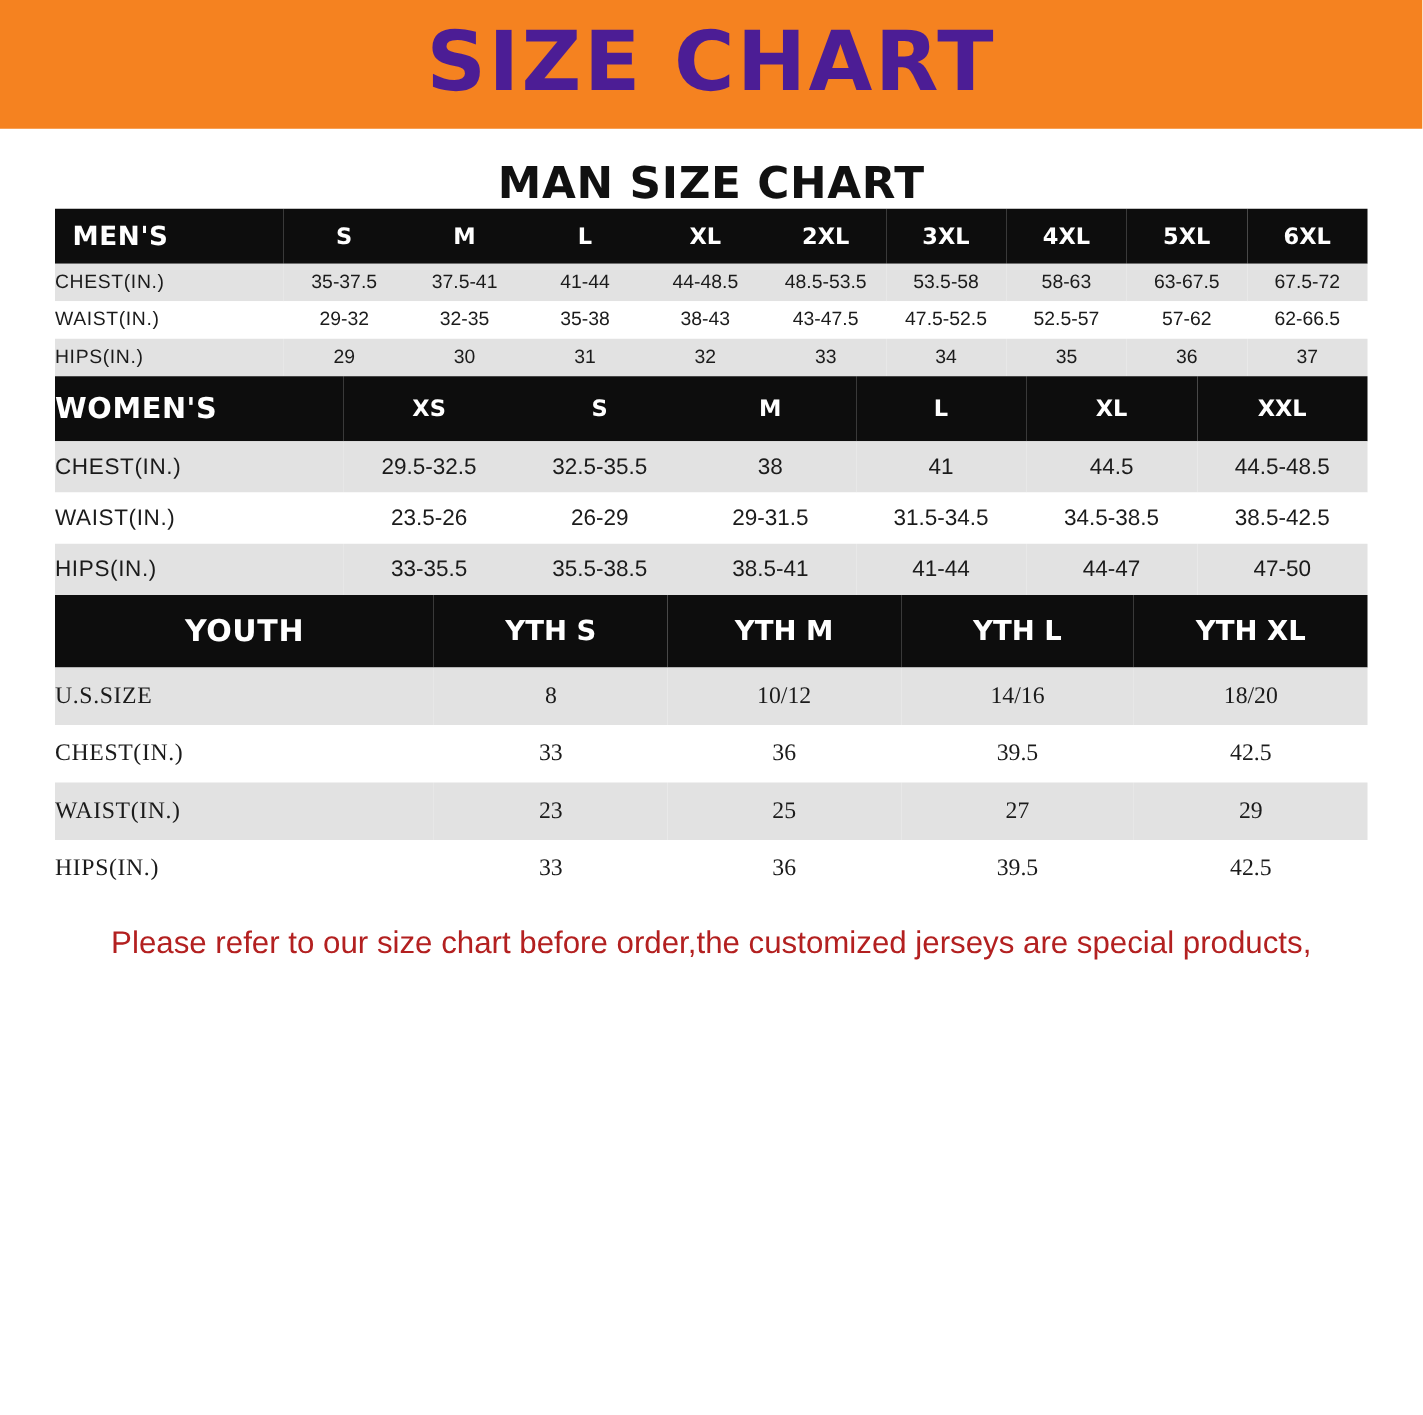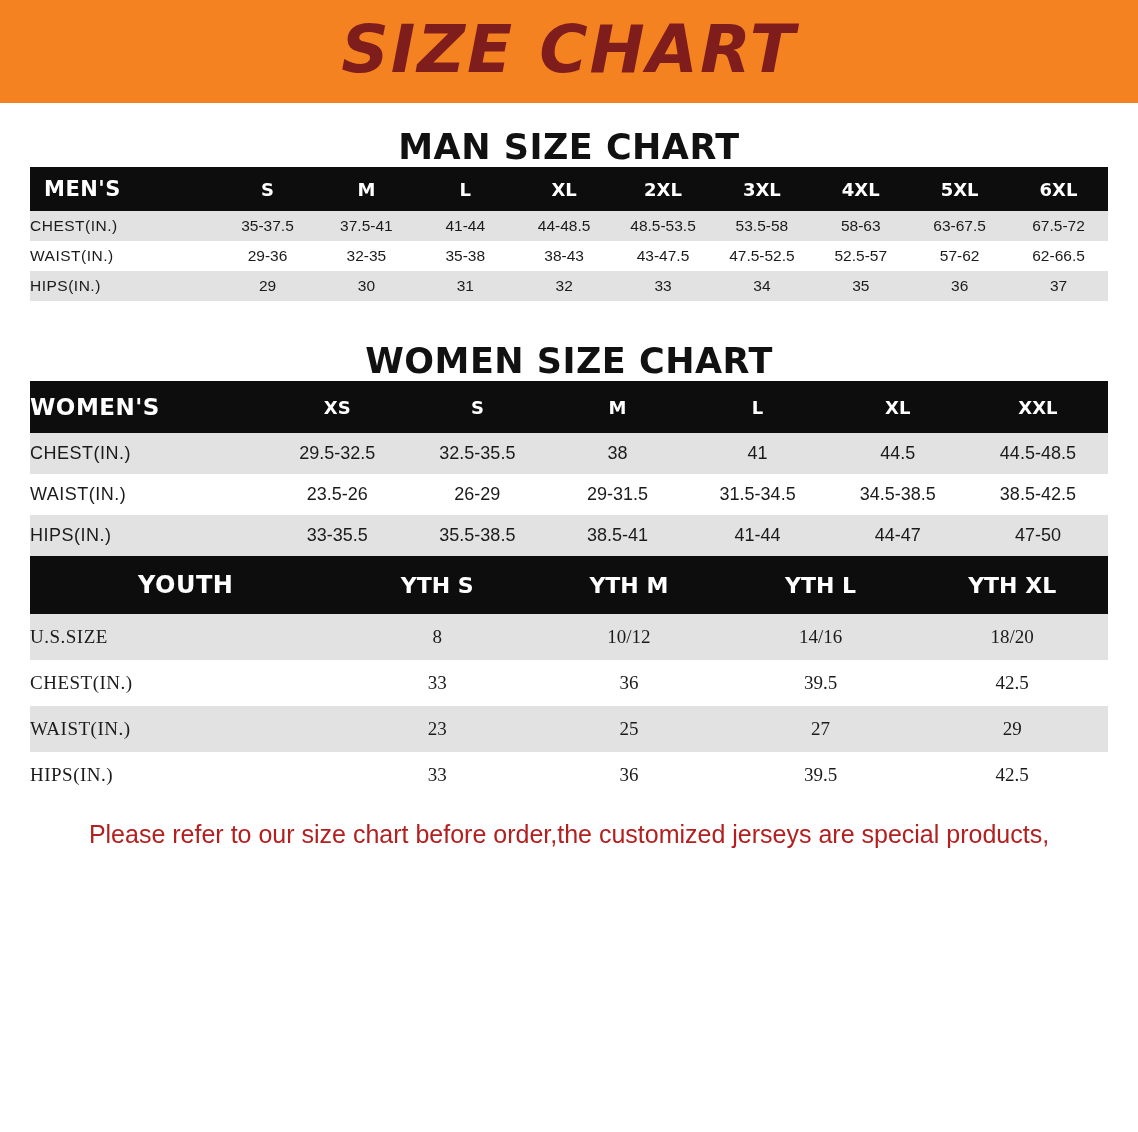--- a/index.html
+++ b/index.html
@@ -28,42 +28,41 @@
     background: #f58220;
     display: flex;
     align-items: center;
     justify-content: center;
   }
   .banner-title {
     font-family: "DejaVu Sans", sans-serif;
     font-weight: bold;
     font-size: 66px;
     letter-spacing: 2px;
-    color: #7f1d1d;
+    color: #4c1d95;
     line-height: 1;
     margin-top: -4px;
-    font-style: italic;
   }
 
   
   .section-title {
     text-align: center;
     font-family: "DejaVu Sans", sans-serif;
     font-weight: bold;
     font-size: 35px;
     letter-spacing: 0.5px;
     color: #111111;
   }
   .mst { margin-top: 24px; }
   .wst { margin-top: 40px; }
   .yst { margin-top: 46px; }
 
   
   .table-wrap {
-    padding: 0 30px;
+    padding: 0 44px;
     box-sizing: border-box;
   }
   table {
     width: 100%;
     border-collapse: collapse;
     table-layout: fixed;
   }
   thead th {
     background: #0d0d0d;
     color: #ffffff;
@@ -168,21 +167,21 @@
           <td>41-44</td>
           <td>44-48.5</td>
           <td>48.5-53.5</td>
           <td>53.5-58</td>
           <td>58-63</td>
           <td>63-67.5</td>
           <td>67.5-72</td>
         </tr>
         <tr class="plain">
           <td class="rowhead">WAIST(IN.)</td>
-          <td>29-36</td>
+          <td>29-32</td>
           <td>32-35</td>
           <td>35-38</td>
           <td>38-43</td>
           <td>43-47.5</td>
           <td>47.5-52.5</td>
           <td>52.5-57</td>
           <td>57-62</td>
           <td>62-66.5</td>
         </tr>
         <tr class="alt">
@@ -194,21 +193,20 @@
           <td>33</td>
           <td>34</td>
           <td>35</td>
           <td>36</td>
           <td>37</td>
         </tr>
       </tbody>
     </table>
   </div>
 
-  <div class="section-title wst">WOMEN SIZE CHART</div>
   <div class="table-wrap">
     <table id="women-table">
       <colgroup>
         <col style="width:22%">
           <col style="width:13%">
           <col style="width:13%">
           <col style="width:13%">
         <col style="width:13%">
           <col style="width:13%">
           <col style="width:13%">

